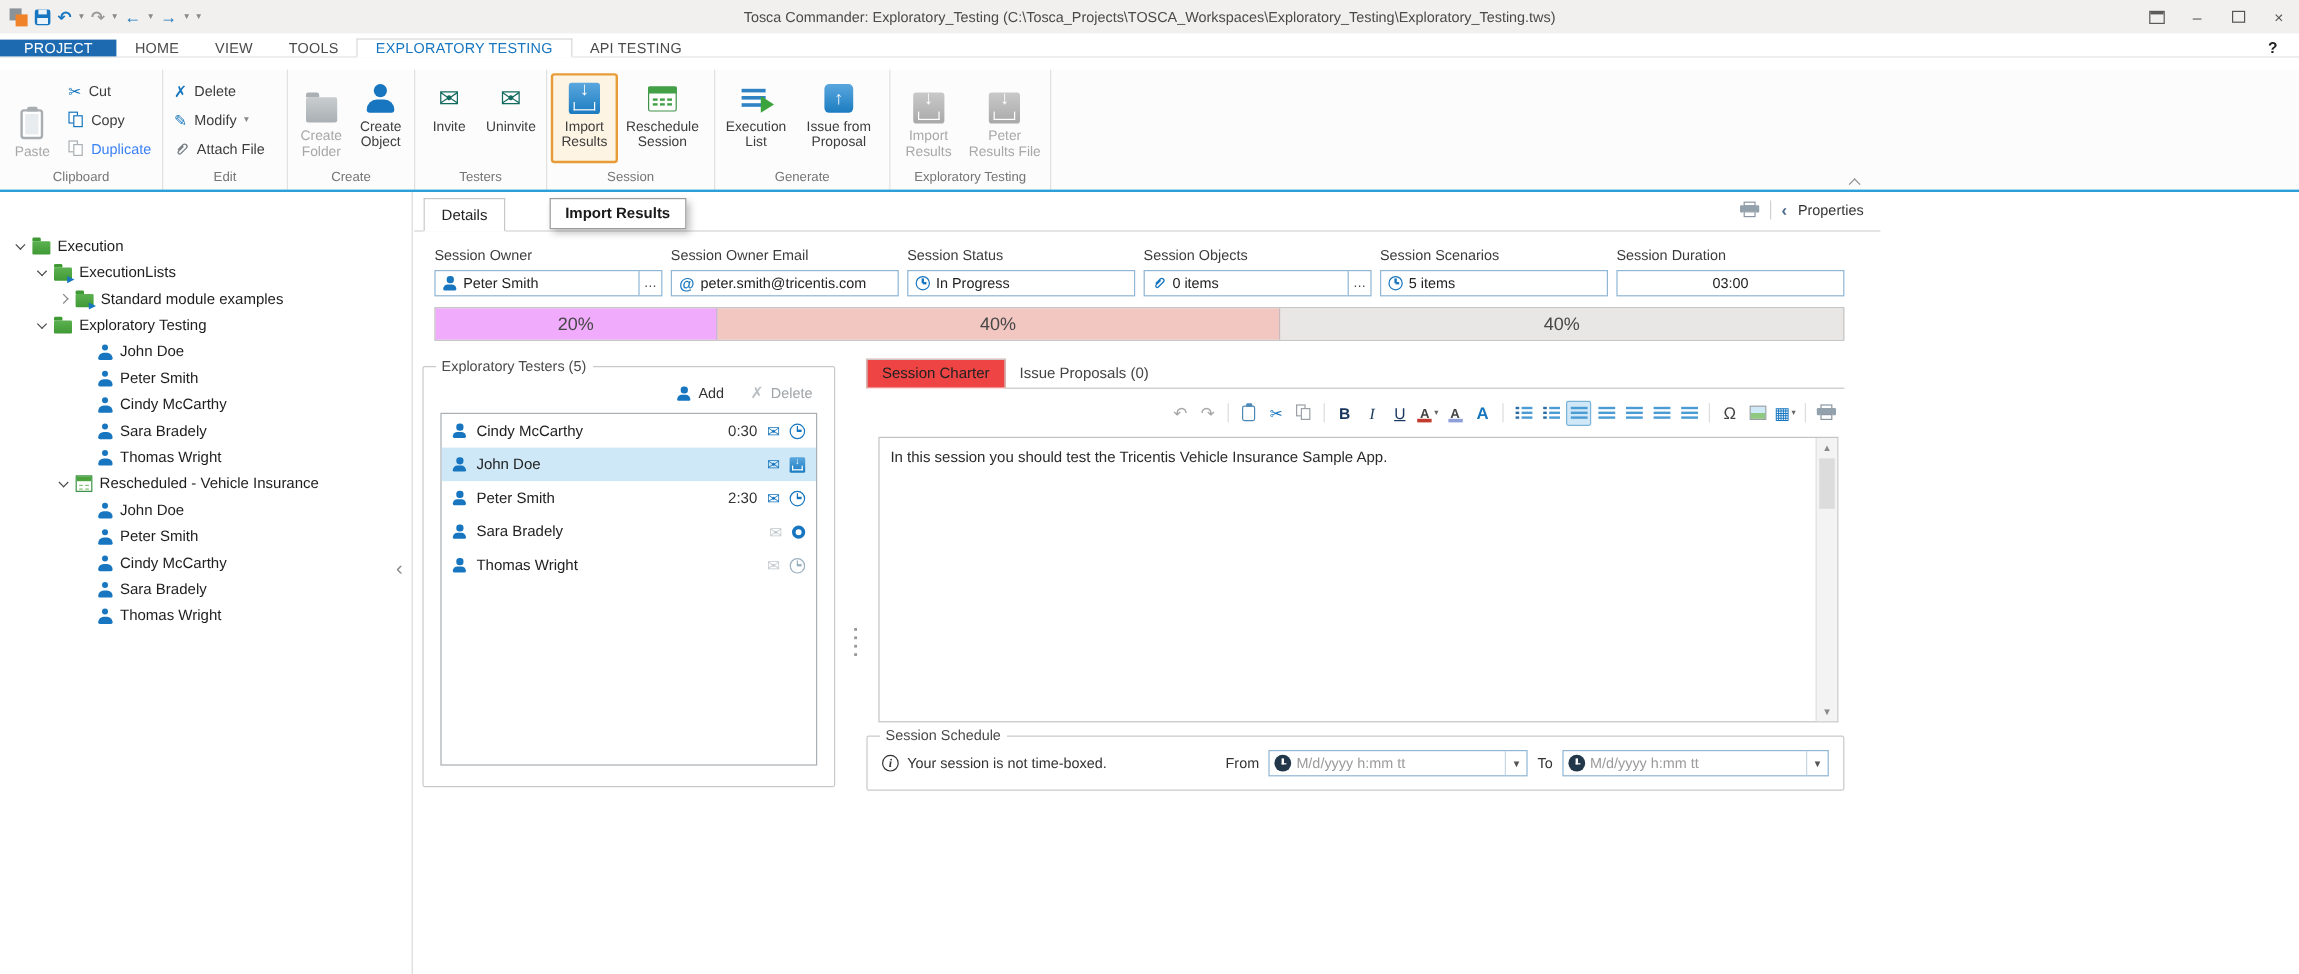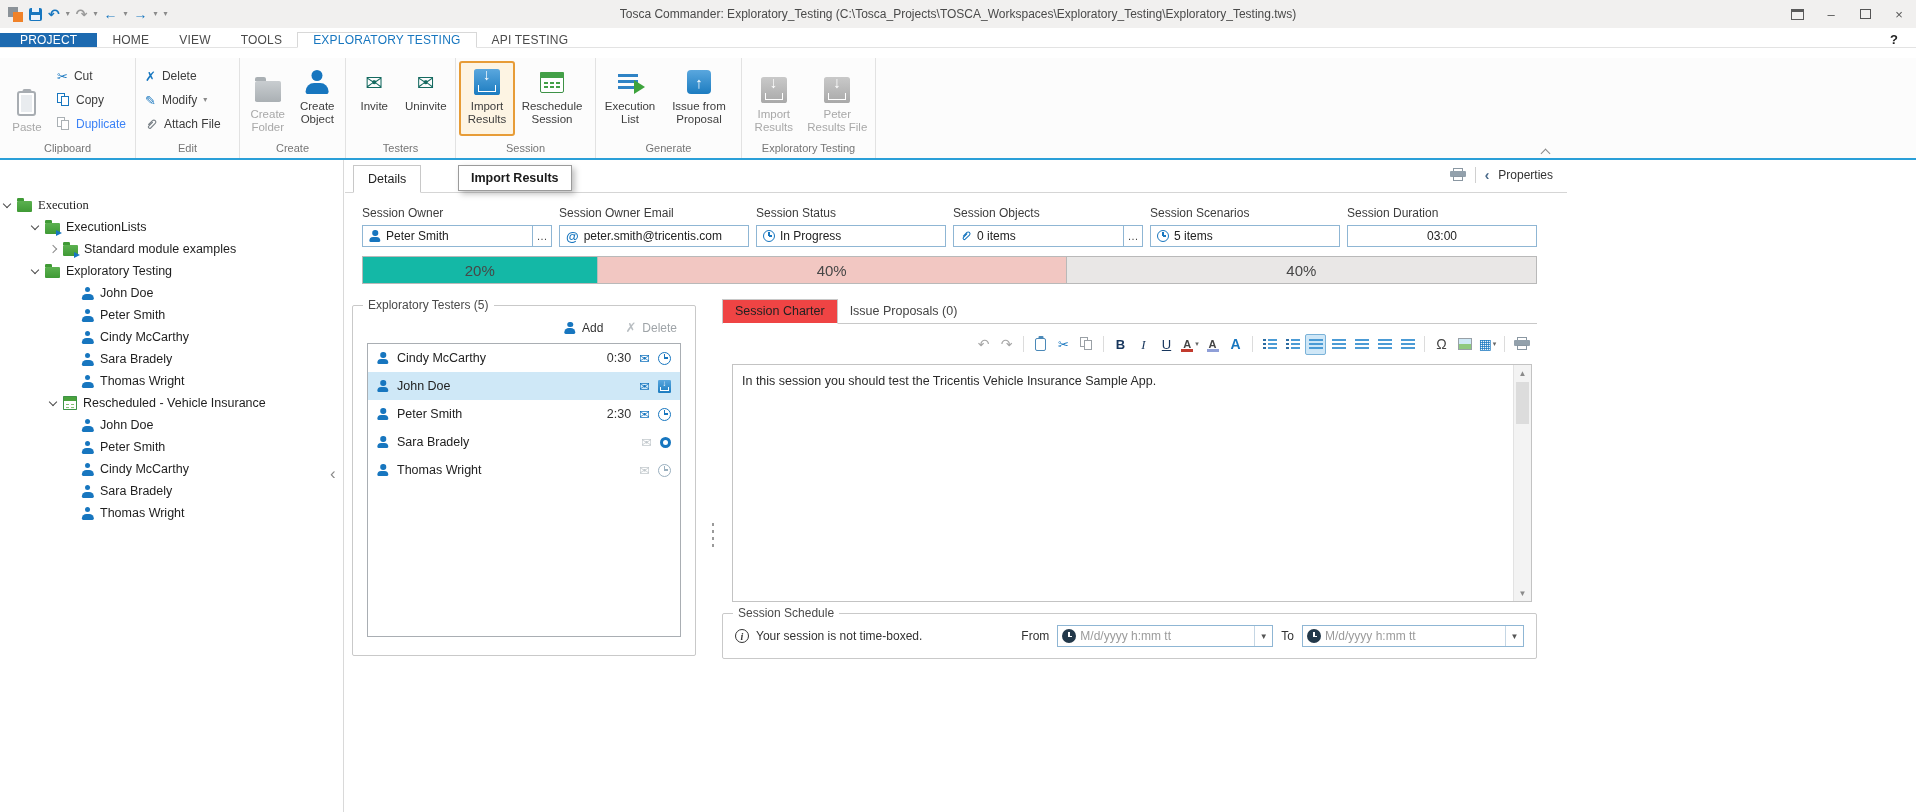--- a/index.html
+++ b/index.html
@@ -370,21 +370,21 @@
       </div>
       <div class="rcap">Exploratory Testing</div>
     </div>
 
   </div>
   <div class="ribbon-line"></div>
   <div class="ribbon-collapse"><span class="chev-up"></span></div>
 
   <div class="tree">
     <div id="tree-root">
-        <div class="tree-row" style=" font-family: Liberation Serif, serif;">
+        <div class="tree-row" style="padding-left: 10px;">
           <span class="ar-slot">
             <span class="ar exp"></span>
           </span>
           <span class="tr-inner">
             <span class="i-folder"></span>
             <span class="tr-label">Execution</span>
           </span>
         </div>
         <div class="tree-row" style="padding-left: 28px;">
           <span class="ar-slot">
@@ -555,21 +555,21 @@
       </div>
       <div class="field">
         <div class="flabel">Session Duration</div>
         <div class="fbox">
           <span class="fval center">03:00</span>
         </div>
       </div>
     </div>
 
     <div class="progress" id="progress-root">
-        <div class="pseg" style="width: 20%; background: #14b8a6;">
+        <div class="pseg" style="width: 20%; background: #f0abfc;">
           <span>20%</span>
         </div>
         <div class="pseg" style="width: 40%; background: rgb(242, 199, 194);">
           <span>40%</span>
         </div>
         <div class="pseg" style="width: 40%; background: rgb(233, 231, 230);">
           <span>40%</span>
         </div>
       </div>
 

